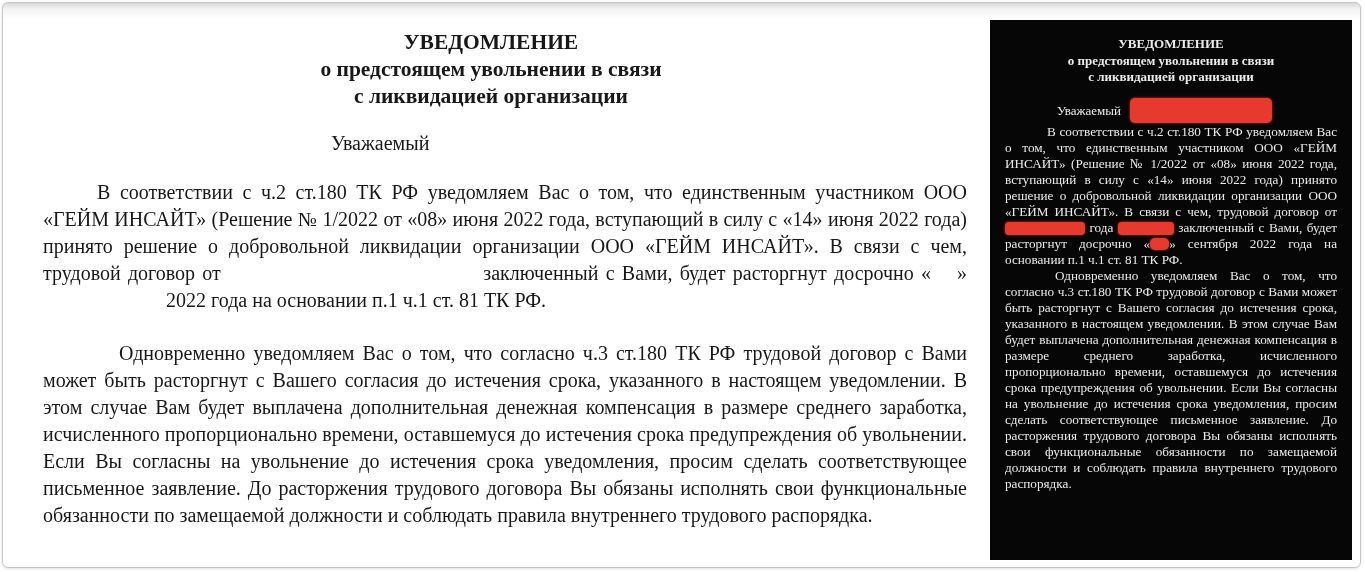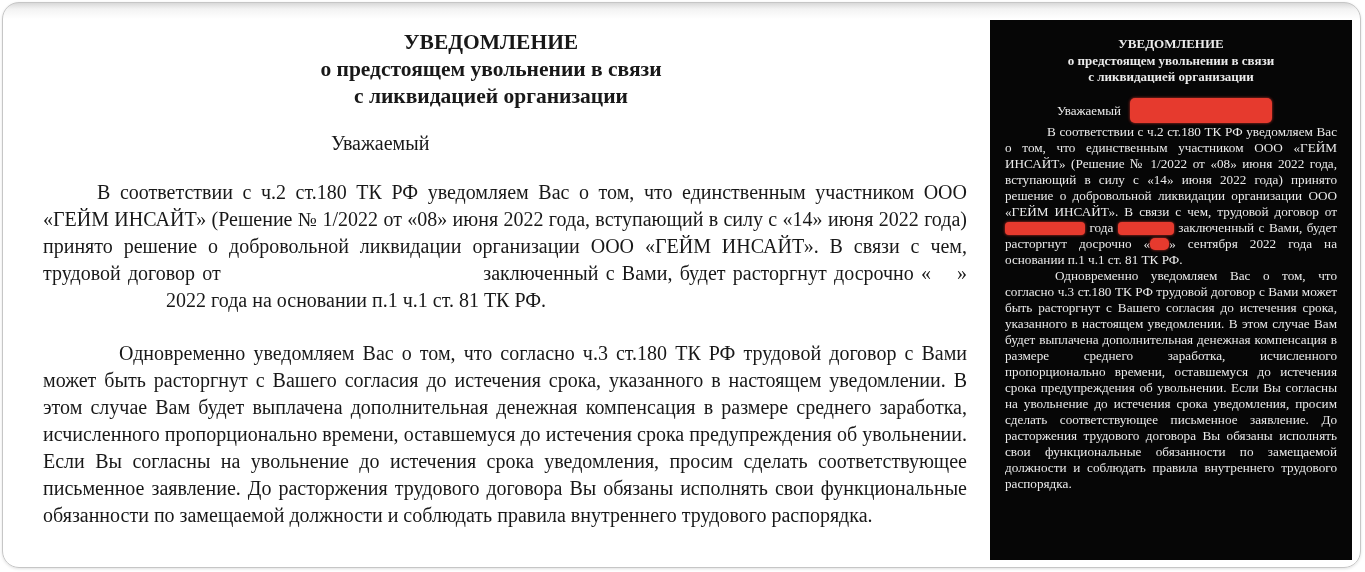--- a/index.html
+++ b/index.html
@@ -12,21 +12,21 @@
     height: 572px;
     position: relative;
     overflow: hidden;
     font-family: "Liberation Serif", serif;
   }
   
   .card {
     position: absolute;
     left: 2px; top: 2px; right: 4px; bottom: 4px;
     border: 1px solid #c6c6c6;
-    border-radius: 17px;
+    border-radius: 6px;
     background: linear-gradient(180deg, #d9d9d9 0px, #f3f3f3 6px, #ffffff 16px);
     box-shadow: 0 1px 3px rgba(0,0,0,0.12);
   }
 
   
   .doc {
     position: absolute;
     left: 40px;
     top: 26px;
     width: 924px;

